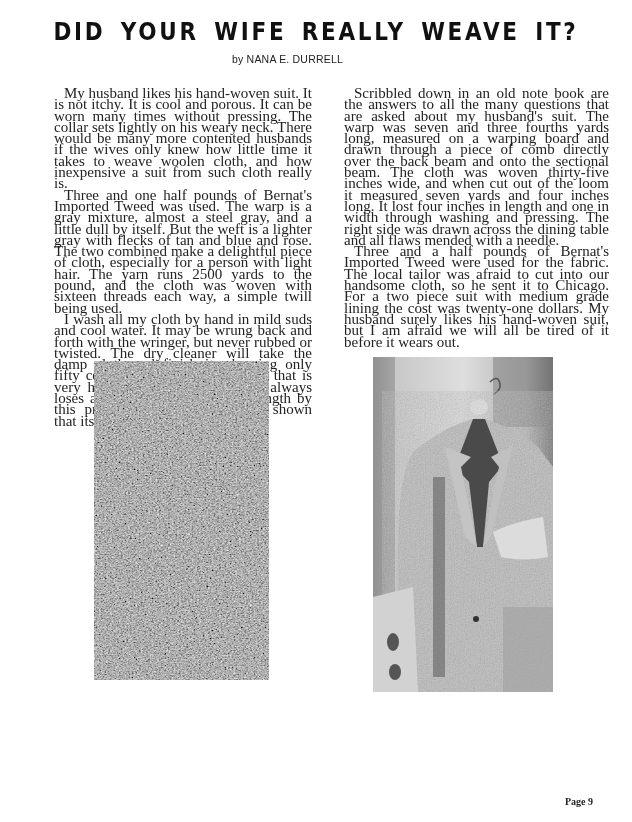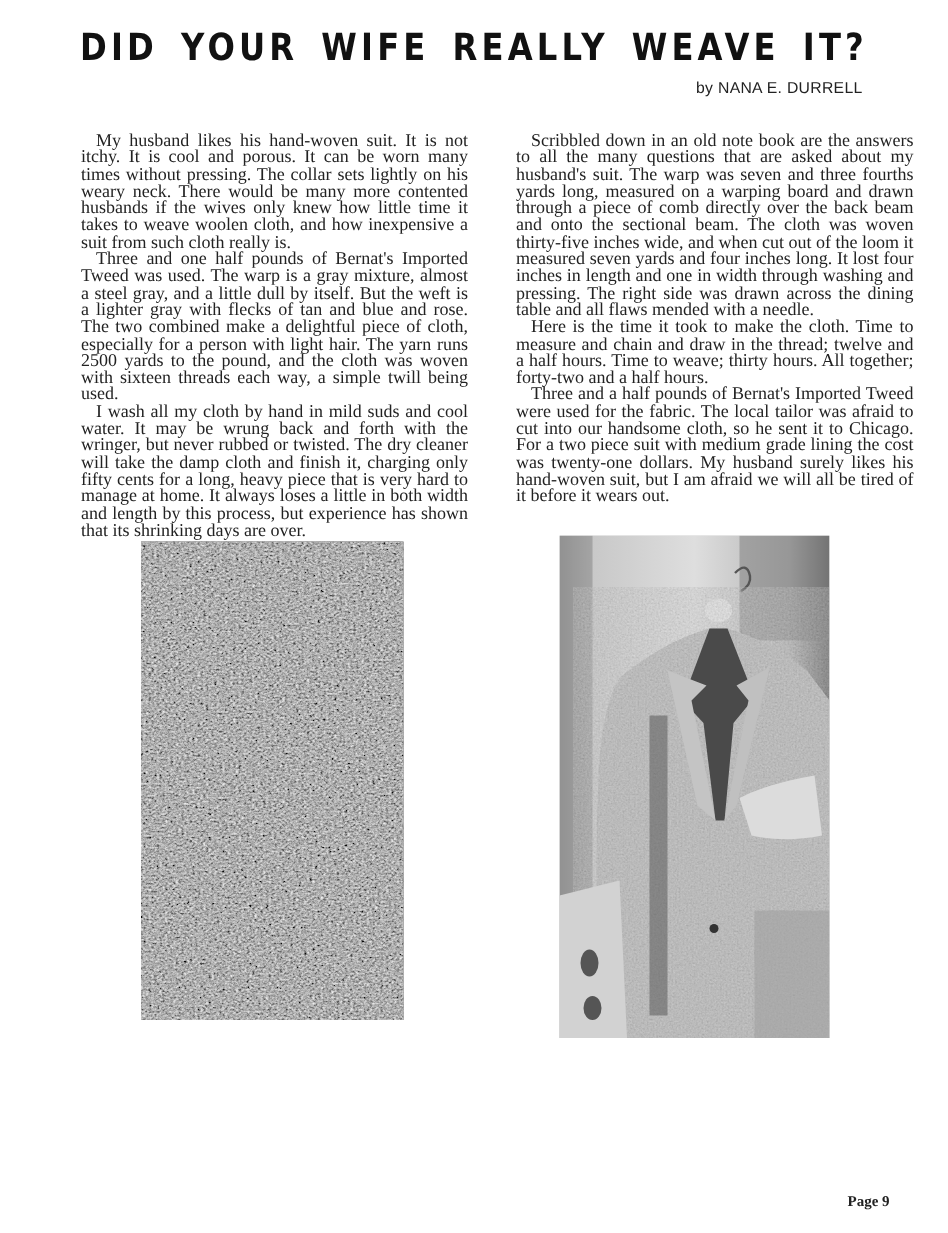--- a/index.html
+++ b/index.html
@@ -5,27 +5,27 @@
     html, body { margin: 0; padding: 0; background: #ffffff; }
     body { width: 632px; height: 822px; position: relative; overflow: hidden; color: #1a1a1a; }
     .title {
       position: absolute; left: 0; top: 17px; width: 632px; text-align: center;
       font-family: "DejaVu Sans", sans-serif; font-weight: bold;
       font-size: 25px; letter-spacing: 3.2px; word-spacing: 6px;
       transform: scaleX(0.86); transform-origin: 316px 0;
       color: #111;
     }
     .byline {
-      position: absolute; left: 0; top: 53px; width: 575px; text-align: right;
+      position: absolute; left: 0; top: 53px; width: 575px; text-align: center;
       font-family: "Liberation Sans", sans-serif; font-size: 10.5px; color: #222;
       letter-spacing: 0.2px;
     }
     .col {
       position: absolute; top: 88px;
-      font-family: "Liberation Serif", serif; font-size: 12px; line-height: 11.3px;
+      font-family: "Liberation Serif", serif; font-size: 15px; line-height: 11.3px;
       text-align: justify; color: #222;
     }
     .col p { margin: 0; text-indent: 10px; }
     .col-left { left: 54px; width: 258px; }
     .col-right { left: 344px; width: 265px; }
     .photo { position: absolute; overflow: hidden; }
     .tweed { left: 94px; top: 361px; width: 175px; height: 319px; background: #6a6a6a; }
     .suit { left: 373px; top: 357px; width: 180px; height: 335px; background: #cfcfcf; }
     .photo svg { display: block; width: 100%; height: 100%; }
     .page-num {
@@ -40,21 +40,20 @@
 <div class="byline">by NANA E. DURRELL</div>
 
 <div class="col col-left">
   <p>My husband likes his hand-woven suit. It is not itchy. It is cool and porous. It can be worn many times without pressing. The collar sets lightly on his weary neck. There would be many more contented husbands if the wives only knew how little time it takes to weave woolen cloth, and how inexpensive a suit from such cloth really is.</p>
   <p>Three and one half pounds of Bernat's Imported Tweed was used. The warp is a gray mixture, almost a steel gray, and a little dull by itself. But the weft is a lighter gray with flecks of tan and blue and rose. The two combined make a delightful piece of cloth, especially for a person with light hair. The yarn runs 2500 yards to the pound, and the cloth was woven with sixteen threads each way, a simple twill being used.</p>
   <p>I wash all my cloth by hand in mild suds and cool water. It may be wrung back and forth with the wringer, but never rubbed or twisted. The dry cleaner will take the damp cloth and finish it, charging only fifty cents for a long, heavy piece that is very hard to manage at home. It always loses a little in both width and length by this process, but experience has shown that its shrinking days are over.</p>
 </div>
 
 <div class="col col-right">
   <p>Scribbled down in an old note book are the answers to all the many questions that are asked about my husband's suit. The warp was seven and three fourths yards long, measured on a warping board and drawn through a piece of comb directly over the back beam and onto the sectional beam. The cloth was woven thirty-five inches wide, and when cut out of the loom it measured seven yards and four inches long. It lost four inches in length and one in width through washing and pressing. The right side was drawn across the dining table and all flaws mended with a needle.</p>
-  <p>Here is the time it took to make the cloth. Time to measure and chain and draw in the thread; twelve and a half hours. Time to weave; thirty hours. All together; forty-two and a half hours.</p>
   <p>Three and a half pounds of Bernat's Imported Tweed were used for the fabric. The local tailor was afraid to cut into our handsome cloth, so he sent it to Chicago. For a two piece suit with medium grade lining the cost was twenty-one dollars. My husband surely likes his hand-woven suit, but I am afraid we will all be tired of it before it wears out.</p>
 </div>
 
 <div class="photo tweed" title="tweed fabric close-up photograph">
   <svg viewBox="0 0 175 319" preserveAspectRatio="none">
     <filter id="tw" x="0" y="0" width="100%" height="100%">
       <feTurbulence type="fractalNoise" baseFrequency="0.55 0.75" numOctaves="3" seed="7" result="n"></feTurbulence>
       <feColorMatrix type="matrix" values="0.33 0.33 0.33 0 0  0.33 0.33 0.33 0 0  0.33 0.33 0.33 0 0  0 0 0 0 1" result="g"></feColorMatrix>
       <feComponentTransfer>
         <feFuncR type="linear" slope="2.2" intercept="-0.62"></feFuncR>

